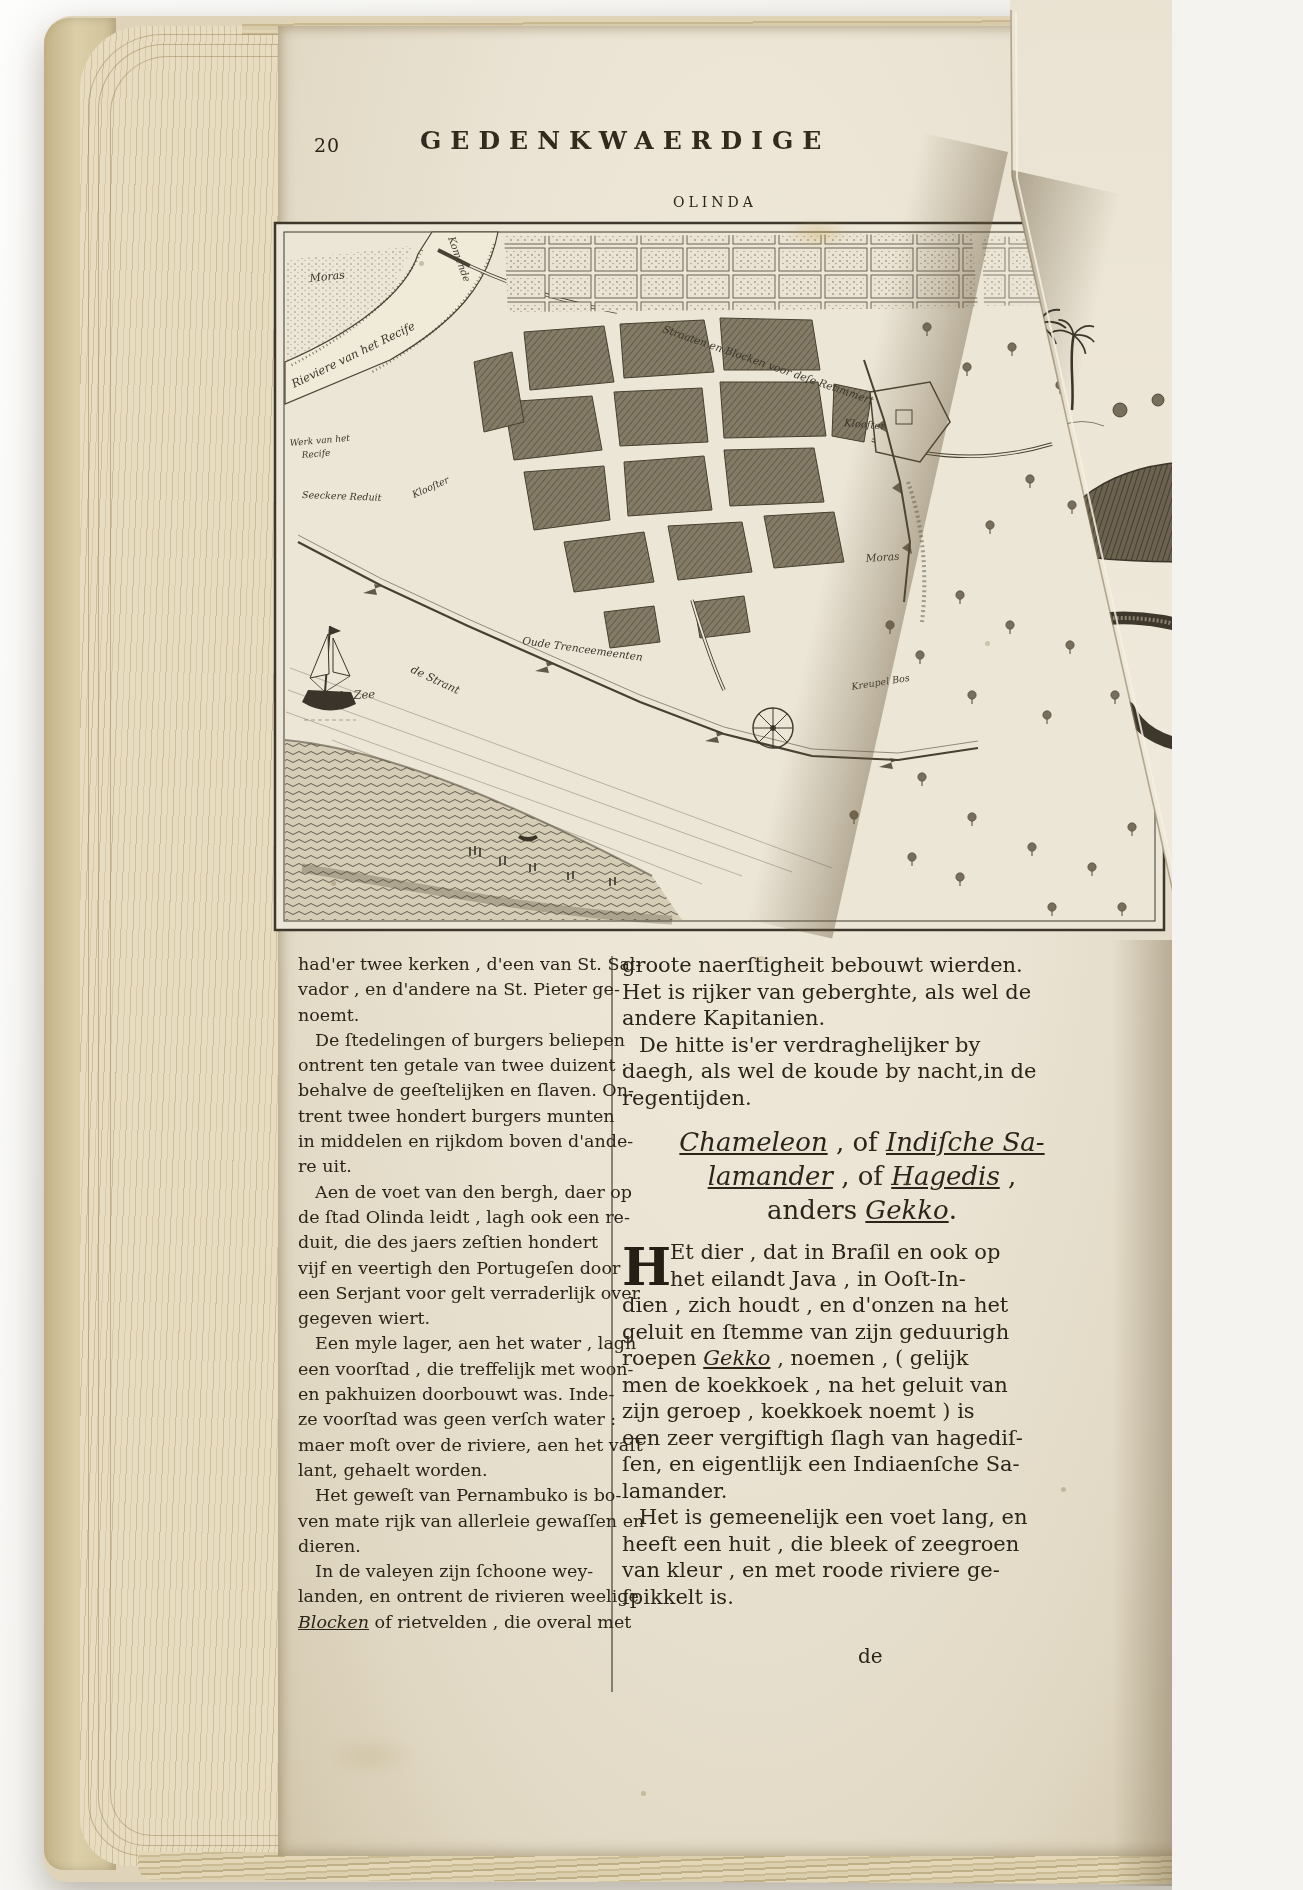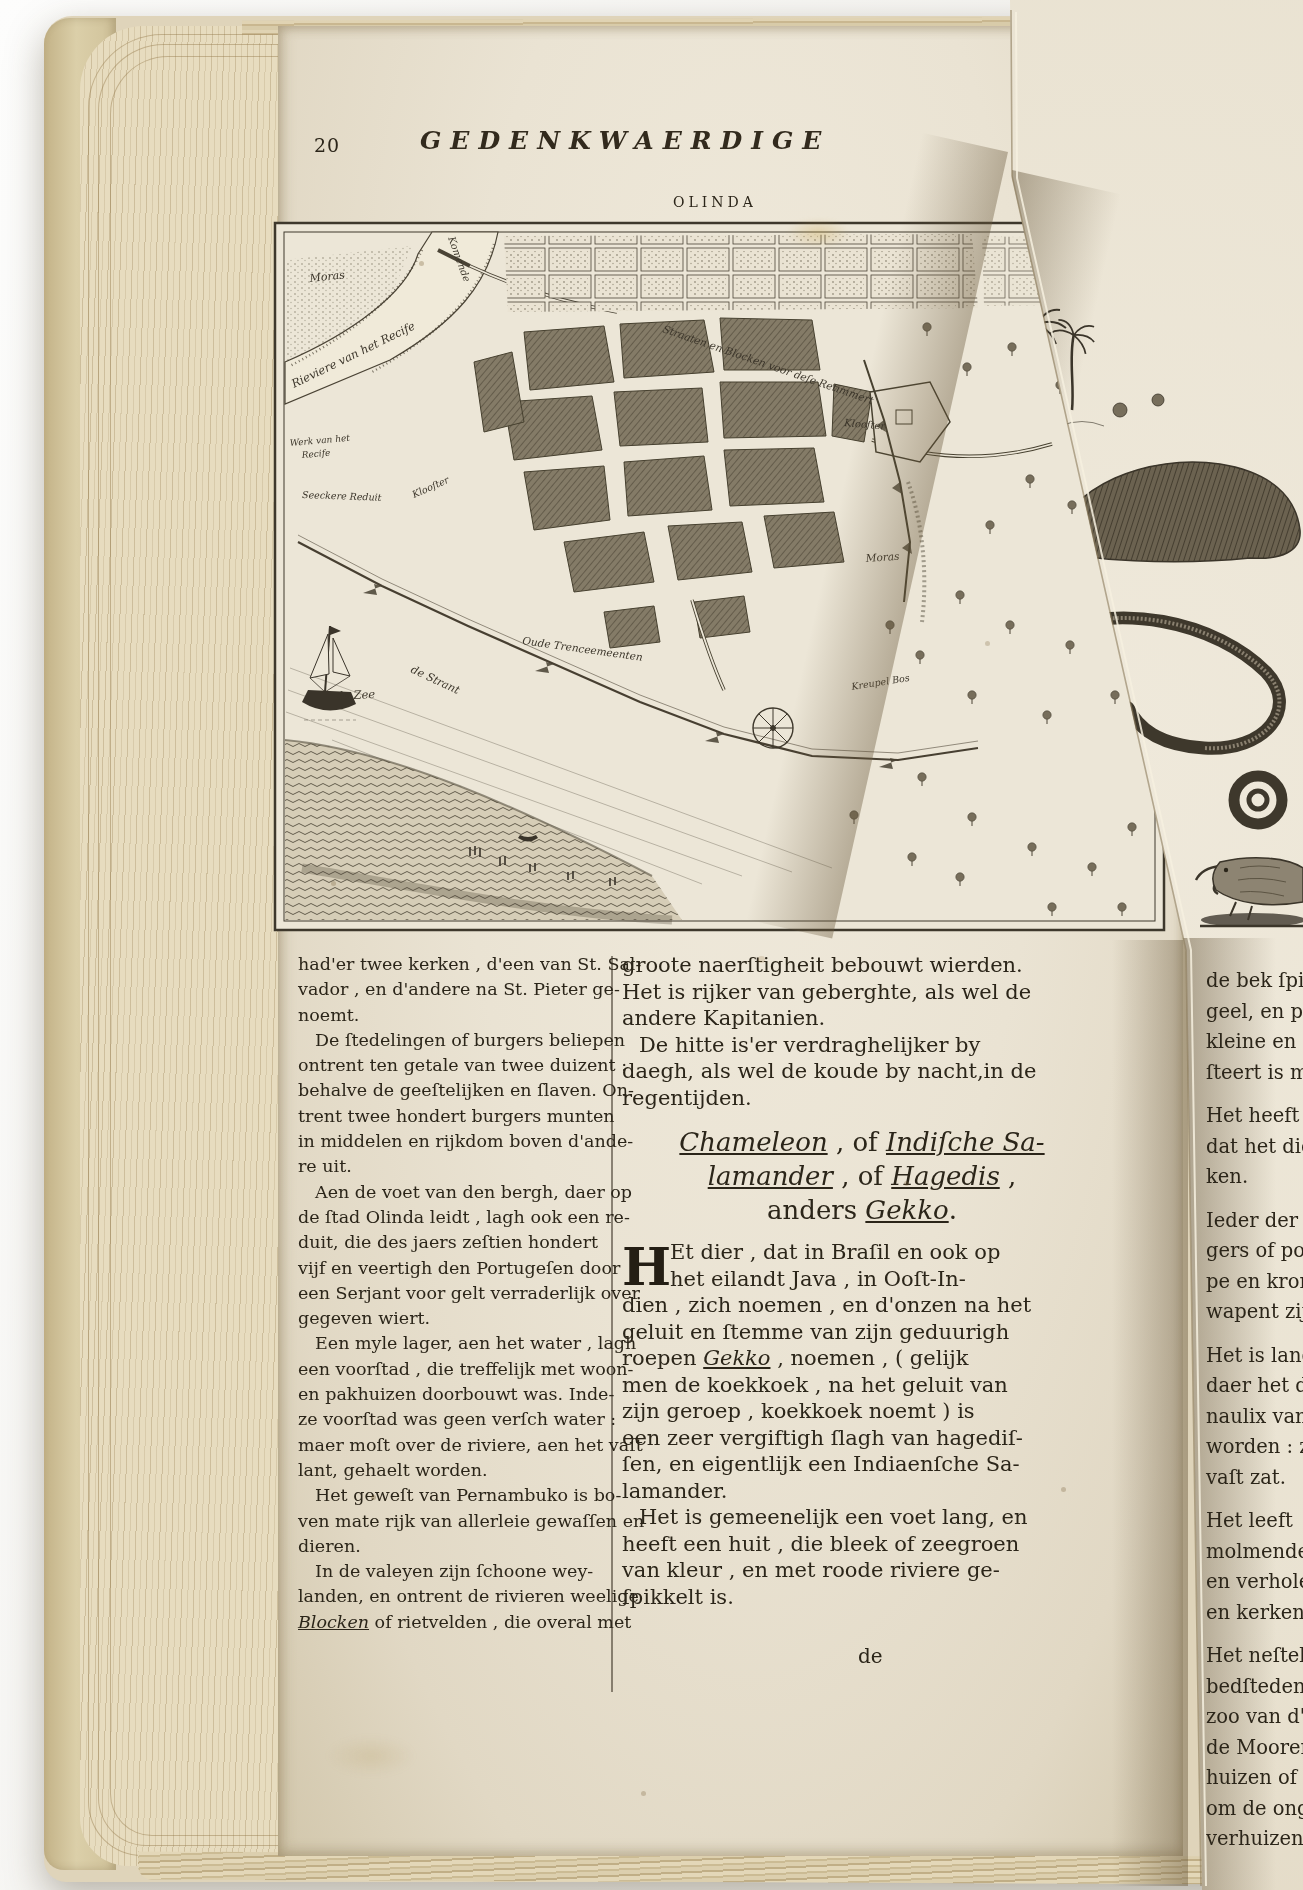--- a/index.html
+++ b/index.html
@@ -1,17 +1,17 @@
 <!DOCTYPE html>
 <html><head>
 <meta charset="utf-8">
 <style>
   html,body{margin:0;padding:0;background:#f4f3f0;}
   *{box-sizing:border-box;}
-  .scene{position:relative;width:1303px;height:1890px;overflow:hidden;
+  .scene{position:relative;width:1172px;height:1890px;overflow:hidden;
          background:linear-gradient(115deg,#fdfdfc 0%,#f4f3f0 55%,#ecebe7 100%);
          font-family:"DejaVu Serif","Liberation Serif",serif;color:#2b2519;}
   .abs{position:absolute;}
   
   .book-base{left:44px;top:16px;width:1259px;height:1866px;background:#dfd4ba;
              border-radius:28px 0 0 22px;box-shadow:0 14px 38px rgba(70,58,32,.35);z-index:0;}
   .cover-left{left:44px;top:18px;width:72px;height:1852px;z-index:1;border-radius:26px 0 0 20px;
               background:linear-gradient(to right,#c3b287,#dbcfa9 45%,#d0c29a);box-shadow:inset -4px 0 8px rgba(90,70,35,.25);}
   .page-stack-left{left:80px;top:26px;width:222px;height:1840px;z-index:1;border-radius:64px 0 0 48px;
        background:#e7dcbf;}
@@ -23,21 +23,21 @@
   .c3{left:110px;top:56px;width:170px;height:1780px;border-radius:58px 0 0 42px;}
   .top-stack{left:242px;top:19px;width:792px;height:14px;z-index:1;background:repeating-linear-gradient(to bottom,#e0d3b3 0 3px,#c9b790 3px 5px,#d8cba9 5px 9px);transform:rotate(-.25deg);}
   .bottom-stack{left:138px;top:1854px;width:1124px;height:28px;z-index:2;border-radius:0 0 18px 14px;transform:rotate(.25deg);
        background:repeating-linear-gradient(177deg,#e3d7b8 0 4px,#cbbb94 4px 6px,#dccfae 6px 10px,#c0ae86 10px 12px);}
   
   .page-main{left:278px;top:26px;width:905px;height:1830px;z-index:2;
        background:radial-gradient(ellipse at 52% 32%,#f0eadc 0%,#eae3d3 45%,#e1d8c4 78%,#d2c7ac 100%);
        box-shadow:inset 0 4px 10px rgba(120,98,60,.25),inset 6px 0 14px rgba(120,98,60,.18),inset 0 -6px 12px rgba(120,98,60,.22);}
   .content{z-index:3;}
   .page-number{left:314px;top:134px;font-size:19px;letter-spacing:1px;}
-  .running-title{left:420px;top:126px;width:400px;text-align:center;font-size:25px;font-weight:bold;letter-spacing:9px;color:#322a1d;font-style:italic;}
+  .running-title{left:420px;top:126px;width:400px;text-align:center;font-size:25px;font-weight:bold;letter-spacing:9px;color:#322a1d;}
   .map-caption{left:630px;top:194px;width:170px;text-align:center;font-size:14px;letter-spacing:4px;color:#2b2519;}
   .map-svg{left:272px;top:220px;z-index:3;}
   .ml{font-style:italic;fill:#3b352a;font-family:"DejaVu Serif","Liberation Serif",serif;}
   
   .col-rule{left:611px;top:956px;width:2px;height:736px;background:rgba(56,48,34,.55);z-index:3;}
   .col-left{left:298px;top:952px;width:304px;font-size:17.5px;line-height:25.3px;z-index:3;}
   .col-right{left:622px;top:952px;width:480px;font-size:21px;line-height:26.5px;z-index:3;}
   .tline{white-space:nowrap;}
   .para.ind .tline:first-child{text-indent:17px;}
   .it{font-style:italic;text-decoration:underline;}
@@ -308,21 +308,21 @@
       <div class="tline"><span class="it">Chameleon</span><span> , of </span><span class="it">Indiſche Sa-</span></div>
       <div class="tline"><span class="it">lamander</span><span> , of </span><span class="it">Hagedis</span><span> ,</span></div>
       <div class="tline"><span>anders </span><span class="it">Gekko</span><span>.</span></div>
     </div>
 
     <div class="para drop-para">
       <span class="dropcap">H</span>
       <div class="tline pad">Et dier , dat in Braſil en ook op</div>
       <div class="tline pad">het eilandt Java , in Ooſt-In-</div>
       <div>
-          <div class="tline">dien , zich noemen , en d'onzen na het</div>
+          <div class="tline">dien , zich houdt , en d'onzen na het</div>
           <div class="tline">geluit en ſtemme van zijn geduurigh</div>
         </div>
       <div class="tline"><span>roepen </span><span class="it">Gekko</span><span> , noemen , ( gelijk</span></div>
       <div>
           <div class="tline">men de koekkoek , na het geluit van</div>
           <div class="tline">zijn geroep , koekkoek noemt ) is</div>
           <div class="tline">een zeer vergiftigh ſlagh van hagediſ-</div>
           <div class="tline">ſen, en eigentlijk een Indiaenſche Sa-</div>
           <div class="tline">lamander.</div>
         </div>

